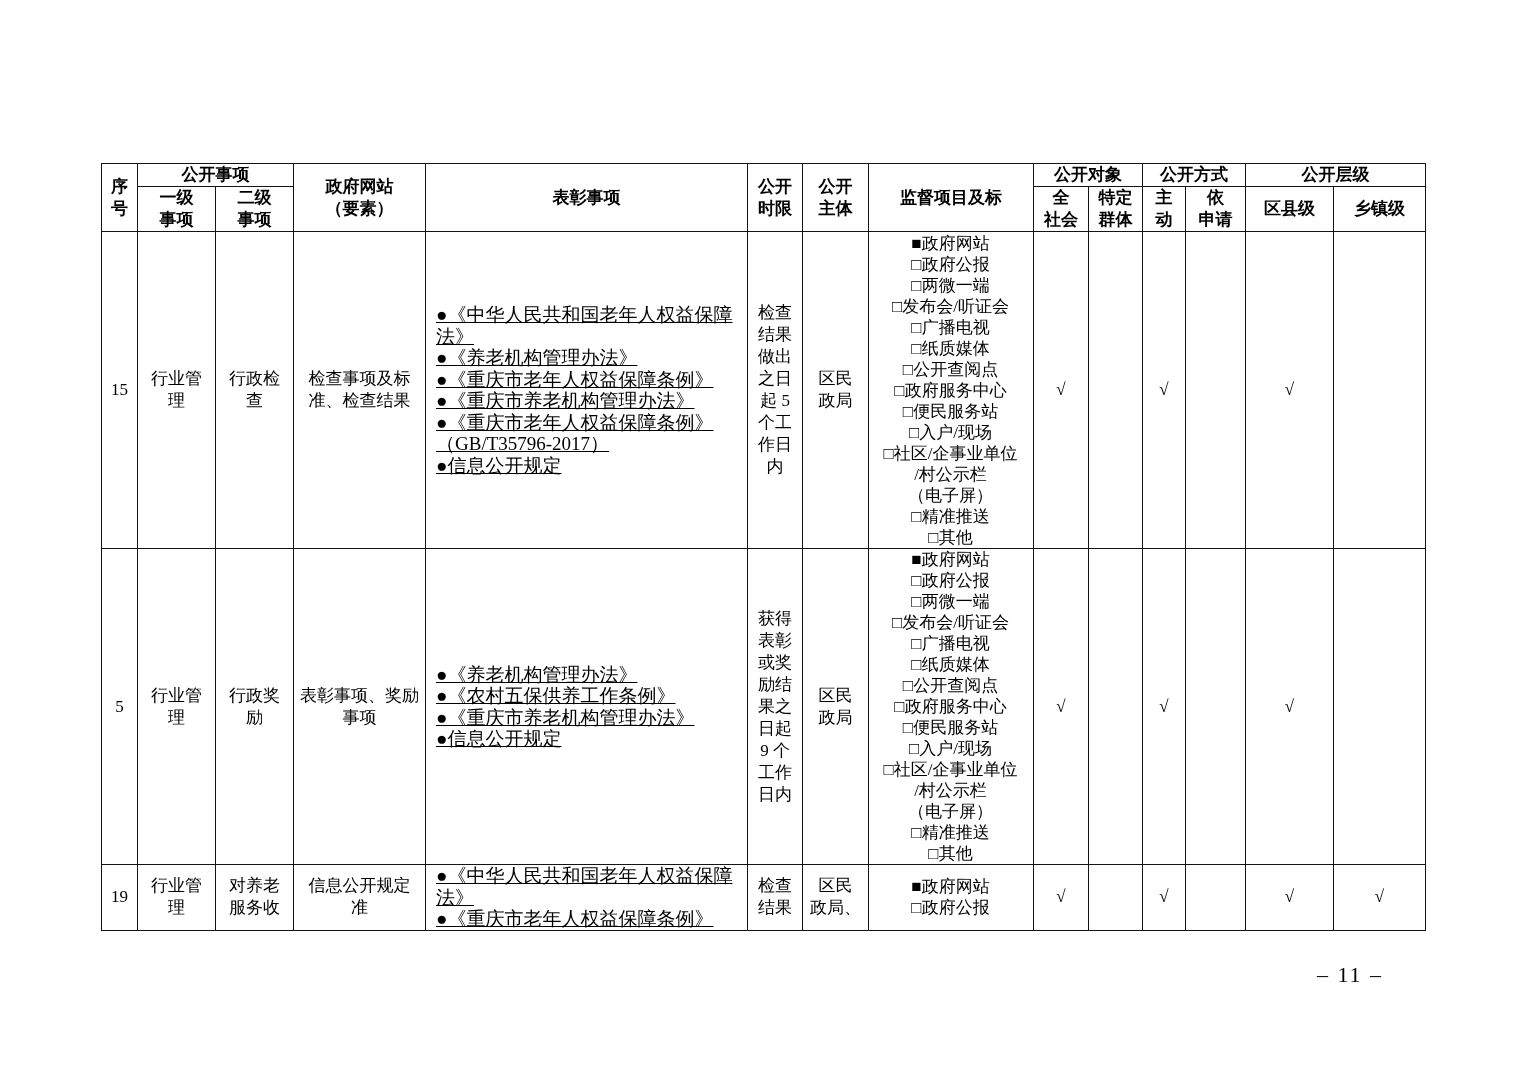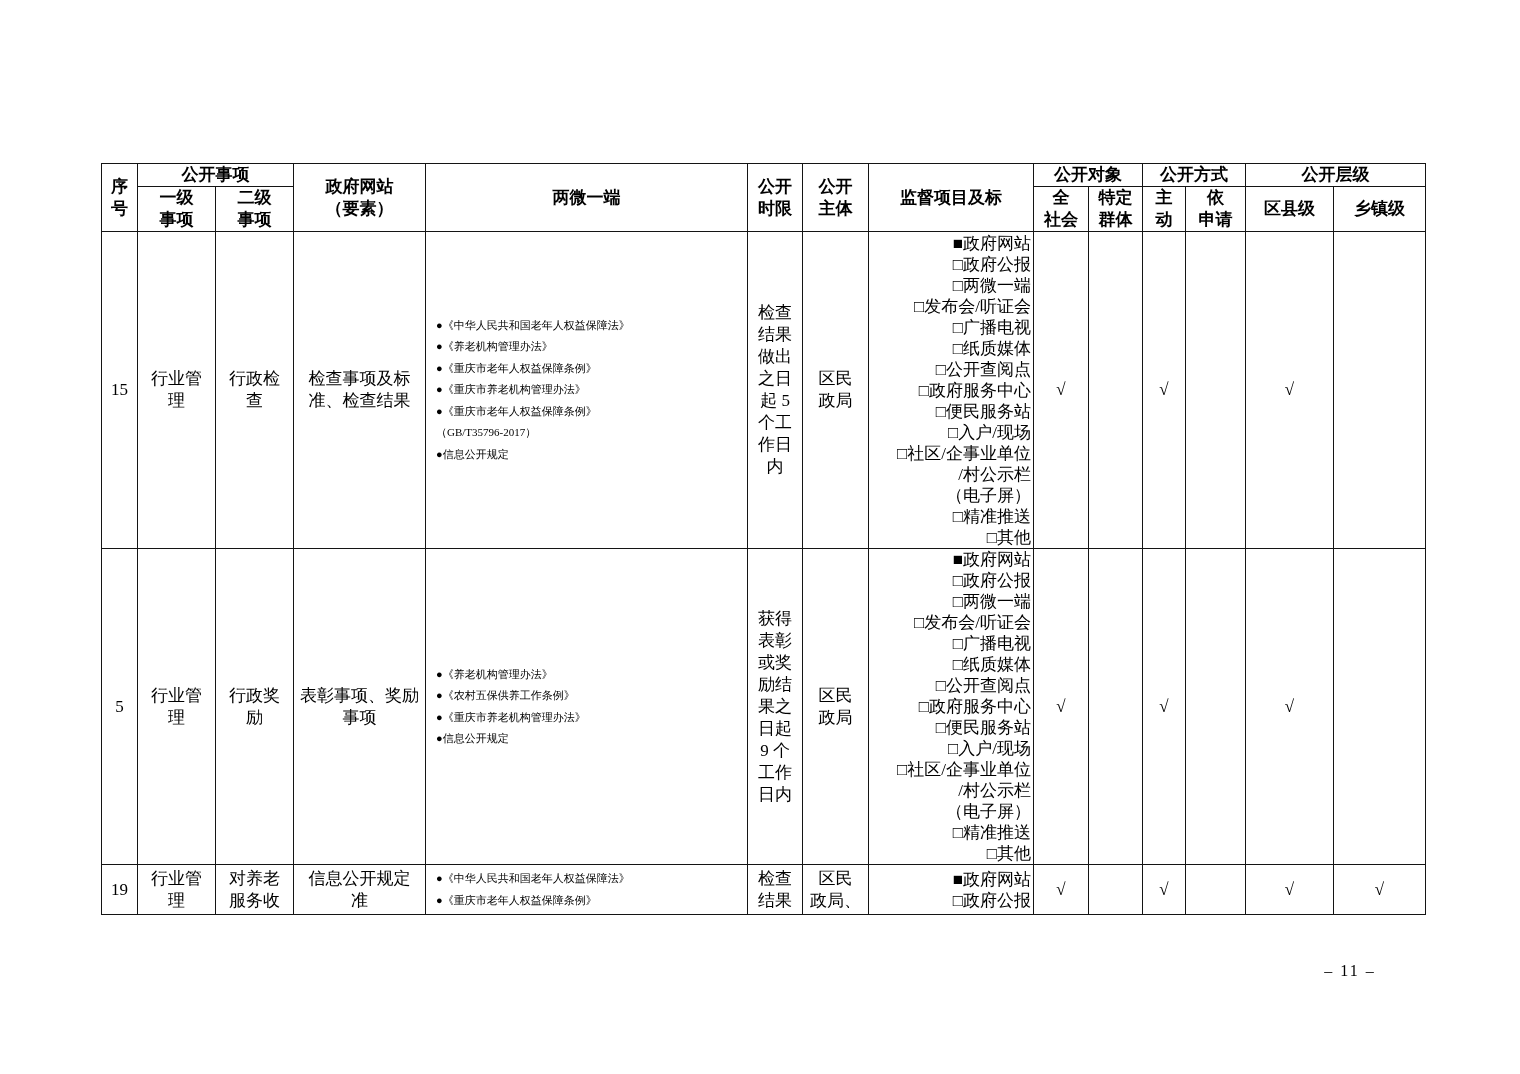--- a/index.html
+++ b/index.html
@@ -26,28 +26,28 @@
   .disclosure th{font-weight:bold;}
   tr.hrow1{height:22px;}
   tr.hrow2{height:43px;}
   tr.row-13{height:317px;}
   tr.row-14{height:313px;}
   tr.row-15{height:50px;}
   td.basis-cell{
     text-align:left;padding-left:10px;padding-right:4px;
   }
   td.channels-cell{
-    text-align:right;padding-left:1px;padding-right:2px;
+    text-align:center;padding-left:1px;padding-right:2px;
   }
-  .basis-cell .list-line{line-height:21.5px;font-size:11px;}
+  .basis-cell .list-line{line-height:21.5px;font-size:19px;text-decoration:underline;}
   .channels-cell .list-line{line-height:21px;font-size:17px;}
   td.check-cell{font-size:17px;}
   .page-number{
     position:absolute;left:1285px;top:962px;width:130px;
-    text-align:center;font-size:16px;letter-spacing:2px;
+    text-align:center;font-size:22px;letter-spacing:2px;
     font-family:"Liberation Serif","DejaVu Serif",serif;
   }
 </style>
 </head>
 <body>
 
 <table class="disclosure">
   <colgroup>
     <col style="width:36px">
       <col style="width:78px">
@@ -64,21 +64,21 @@
     <col style="width:88px">
       <col style="width:92px">
   </colgroup>
   <thead>
     <tr class="hrow1">
       <th rowspan="2">序
 号</th>
       <th colspan="2">公开事项</th>
       <th rowspan="2">政府网站
 （要素）</th>
-      <th rowspan="2">两微一端</th>
+      <th rowspan="2">表彰事项</th>
       <th rowspan="2">公开
 时限</th>
       <th rowspan="2">公开
 主体</th>
       <th rowspan="2">监督项目及标</th>
       <th colspan="2">公开对象</th>
       <th colspan="2">公开方式</th>
       <th colspan="2">公开层级</th>
     </tr>
     <tr class="hrow2">

